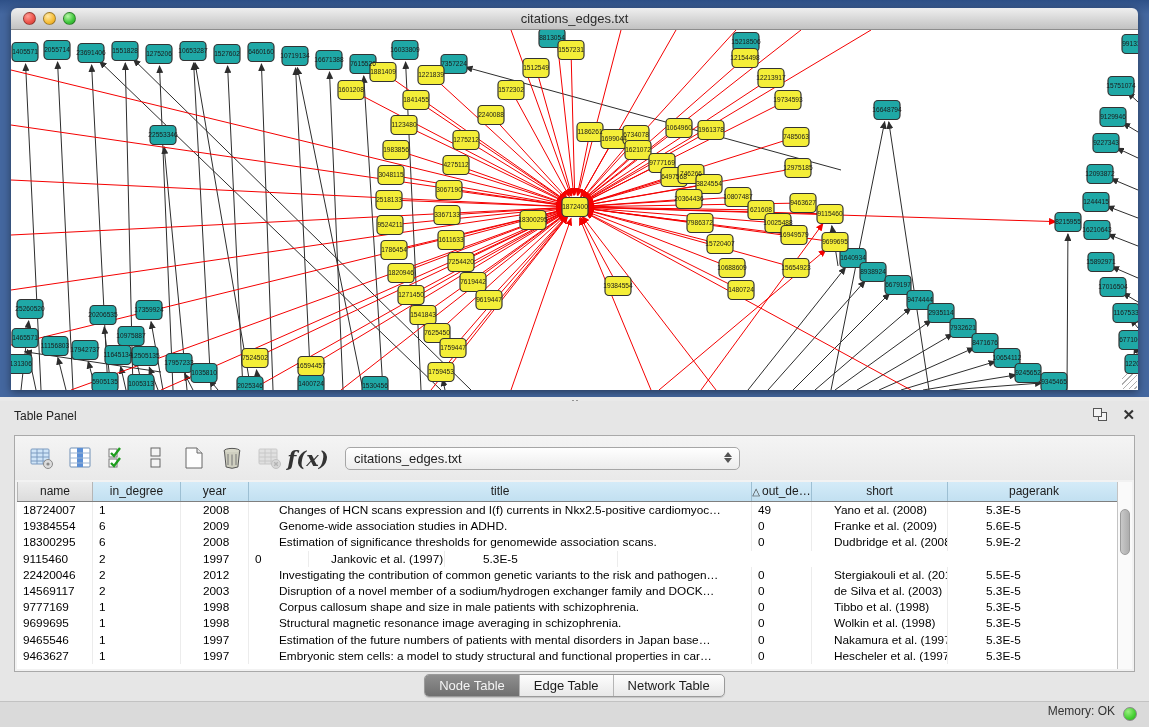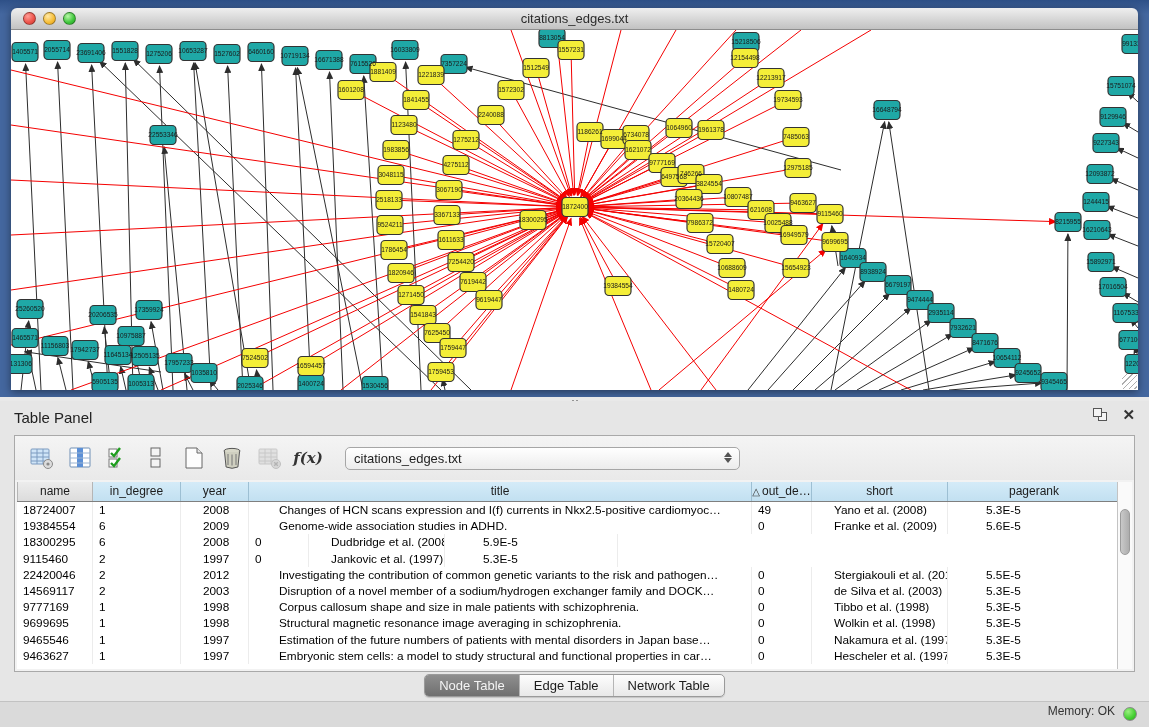--- a/index.html
+++ b/index.html
@@ -31,34 +31,34 @@
 
   
   .splitter { position:absolute; left:0; top:397px; width:1149px; height:8px; background:#e9e9e9; }
   .splitter .grip { position:absolute; left:571px; top:2px; width:9px; height:4px;
     background:radial-gradient(circle 1.5px, #8a8a8a 1px, transparent 1.5px); opacity:.9;
     background-size:4px 4px; }
 
   
   .table-panel { position:absolute; left:0; top:401px; width:1149px; height:299px; background:#e6e6e6; }
   .tp-header { position:relative; height:30px; }
-  .tp-title { position:absolute; left:14px; top:8px; font-size:15px; color:#222; }
+  .tp-title { position:absolute; left:14px; top:8px; font-size:12px; color:#222; }
   .tp-header-icons { position:absolute; right:14px; top:7px; display:flex; gap:14px; align-items:center; }
   .float-ic { width:15px; height:14px; position:relative; }
   .float-ic i { position:absolute; border:1.5px solid #555; background:#f4f4f4; }
   .float-ic .b1 { left:0; top:0; width:9px; height:9px; }
   .float-ic .b2 { left:5px; top:4px; width:9px; height:9px; }
   .close-ic { font-size:15px; font-weight:bold; color:#333; line-height:14px; }
 
   .tp-body { position:absolute; left:14px; top:34px; width:1121px; height:237px;
     background:#f2f2f2; border:1px solid #a9a9a9; }
   .toolbar { position:relative; height:44px; display:flex; align-items:center; gap:12px; padding-left:14px;
     background:linear-gradient(180deg,#f4f4f4,#e9e9e9); }
   .tb-ic { width:26px; height:26px; display:flex; align-items:center; justify-content:center; }
-  .fx { font-family:"DejaVu Serif", serif; font-style:italic; font-weight:bold; font-size:15px; color:#333; }
+  .fx { font-family:"DejaVu Serif", serif; font-style:italic; font-weight:bold; font-size:21px; color:#333; }
   .net-select { margin-left:12px; width:395px; height:23px; border:1px solid #a6a6a6; border-radius:5px;
     background:linear-gradient(180deg,#ffffff,#ececec); display:flex; align-items:center;
     padding:0 8px; font-size:13px; color:#222; position:relative; }
   .net-select .arrows { position:absolute; right:7px; top:4px; display:flex; flex-direction:column; gap:1px; }
   .net-select .arrows i { width:0; height:0; border-left:4px solid transparent; border-right:4px solid transparent; }
   .net-select .arrows .up   { border-bottom:5px solid #555; }
   .net-select .arrows .down { border-top:5px solid #555; }
 
   .grid-wrap { position:absolute; left:2px; top:46px; right:2px; bottom:2px; background:#fff; display:flex; }
   .grid { flex:1 1 auto; overflow:hidden; }
@@ -615,23 +615,24 @@
                 <div class="g-cell" style="width: 68px; flex-basis: 68px; padding-left: 22px;">2009</div>
                 <div class="g-cell" style="width: 503px; flex-basis: 503px; padding-left: 30px;">Genome-wide association studies in ADHD.</div>
                 <div class="g-cell" style="width: 60px; flex-basis: 60px; padding-left: 6px;">0</div>
                 <div class="g-cell" style="width: 136px; flex-basis: 136px; padding-left: 22px;">Franke et al. (2009)</div>
                 <div class="g-cell" style="width: 173px; flex-basis: 173px; padding-left: 38px;">5.6E-5</div>
               </div>
               <div class="g-row">
                 <div class="g-cell" style="width: 76px; flex-basis: 76px; padding-left: 6px;">18300295</div>
                 <div class="g-cell" style="width: 88px; flex-basis: 88px; padding-left: 6px;">6</div>
                 <div class="g-cell" style="width: 68px; flex-basis: 68px; padding-left: 22px;">2008</div>
+                <div class="g-cell" style="width: 503px; flex-basis: 503px; padding-left: 30px;">Estimation of significance thresholds for genomewide association scans.</div>
                 <div class="g-cell" style="width: 60px; flex-basis: 60px; padding-left: 6px;">0</div>
                 <div class="g-cell" style="width: 136px; flex-basis: 136px; padding-left: 22px;">Dudbridge et al. (2008)</div>
-                <div class="g-cell" style="width: 173px; flex-basis: 173px; padding-left: 38px;">5.9E-5</div>
+                <div class="g-cell" style="width: 173px; flex-basis: 173px; padding-left: 38px;">5.9E-2</div>
               </div>
               <div class="g-row">
                 <div class="g-cell" style="width: 76px; flex-basis: 76px; padding-left: 6px;">9115460</div>
                 <div class="g-cell" style="width: 88px; flex-basis: 88px; padding-left: 6px;">2</div>
                 <div class="g-cell" style="width: 68px; flex-basis: 68px; padding-left: 22px;">1997</div>
                 <div class="g-cell" style="width: 60px; flex-basis: 60px; padding-left: 6px;">0</div>
                 <div class="g-cell" style="width: 136px; flex-basis: 136px; padding-left: 22px;">Jankovic et al. (1997)</div>
                 <div class="g-cell" style="width: 173px; flex-basis: 173px; padding-left: 38px;">5.3E-5</div>
               </div>
               <div class="g-row">

